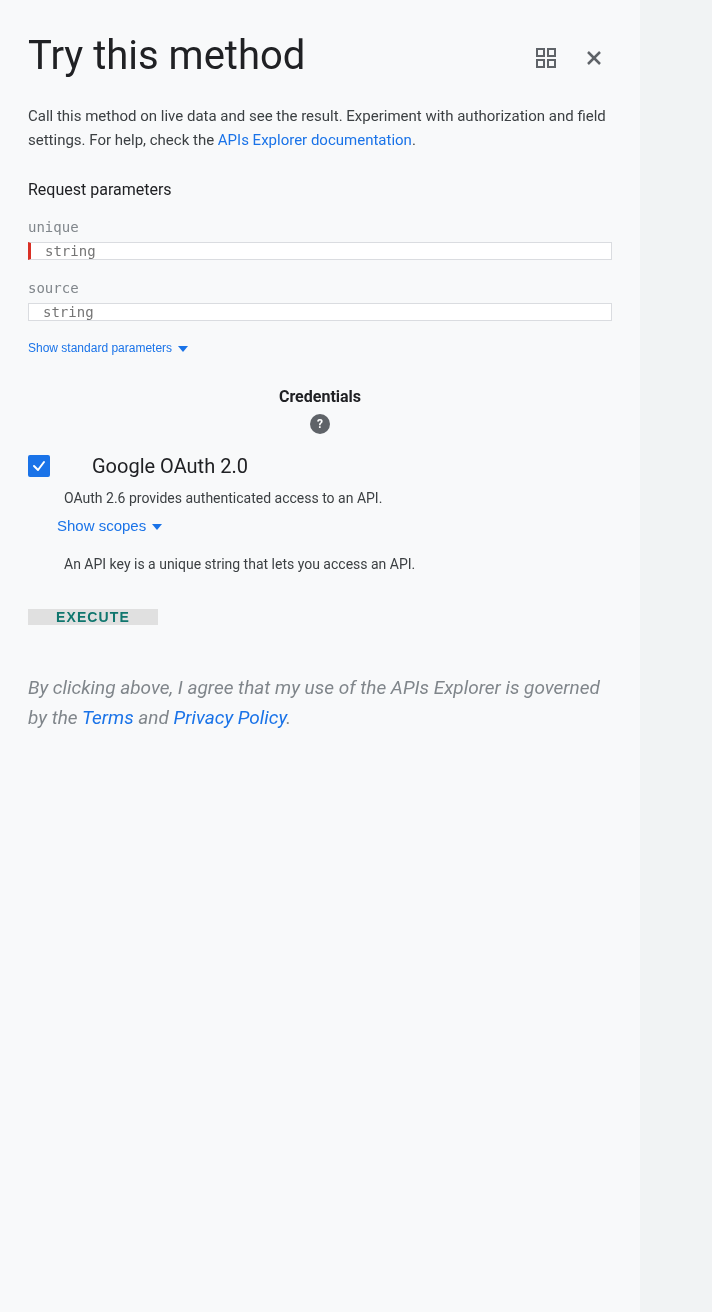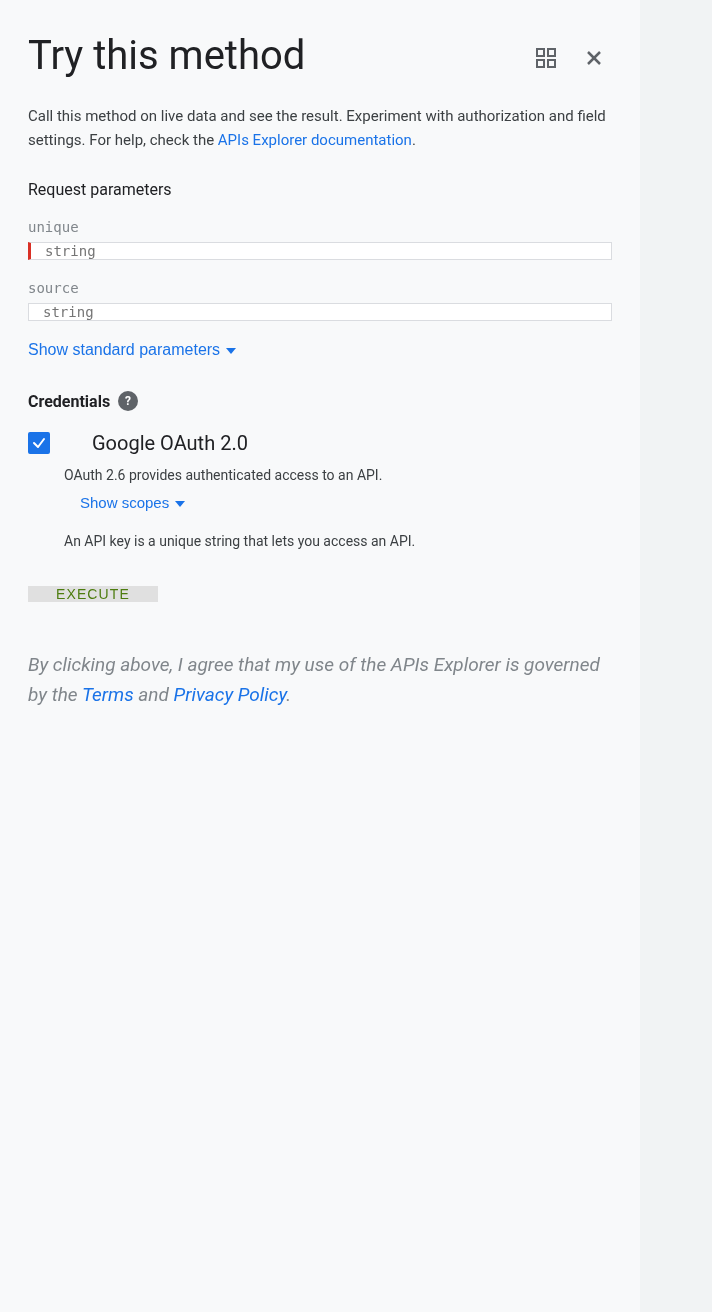--- a/index.html
+++ b/index.html
@@ -102,21 +102,21 @@
       border-left: 3px solid #d93025;
       border-color: #dadce0;
       border-left-color: #d93025;
     }
 
     .show-params-btn {
       display: flex;
       align-items: center;
       gap: 6px;
       color: #1a73e8;
-      font-size: 16px;
+      font-size: 12px;
       cursor: pointer;
       background: none;
       border: none;
       padding: 0;
       margin-bottom: 32px;
       margin-top: 8px;
     }
 
     .chevron-down {
       display: inline-block;
@@ -126,20 +126,21 @@
       border-right: 5px solid transparent;
       border-top: 6px solid #1a73e8;
       margin-top: 2px;
     }
 
     .credentials-header {
       display: flex;
       align-items: center;
       gap: 8px;
       margin-bottom: 20px;
+      flex-direction: column;
     }
 
     .credentials-title {
       font-size: 16px;
       font-weight: 700;
       color: #202124;
     }
 
     .help-icon {
       width: 20px;
@@ -202,30 +203,30 @@
     .show-scopes-btn {
       display: flex;
       align-items: center;
       gap: 6px;
       color: #1a73e8;
       font-size: 15px;
       cursor: pointer;
       background: none;
       border: none;
       padding: 0;
-      margin-left: 52px;
+      margin-left: 29px;
     }
 
     .execute-btn {
       background-color: #e0e0e0;
-      color: #4d7c0f;
+      color: #0f766e;
       border: none;
       padding: 0 28px;
       font-size: 14px;
-      font-weight: 400;
+      font-weight: 700;
       letter-spacing: 0.08em;
       cursor: not-allowed;
       text-transform: uppercase;
       margin-bottom: 24px;
     }
 
     .terms-text {
       font-size: 19px;
       color: #80868b;
       font-style: italic;

